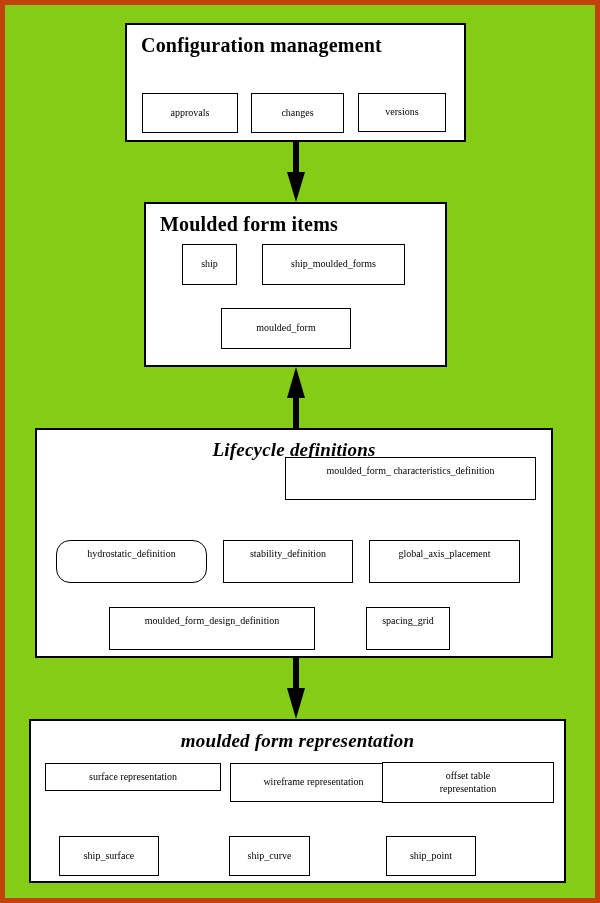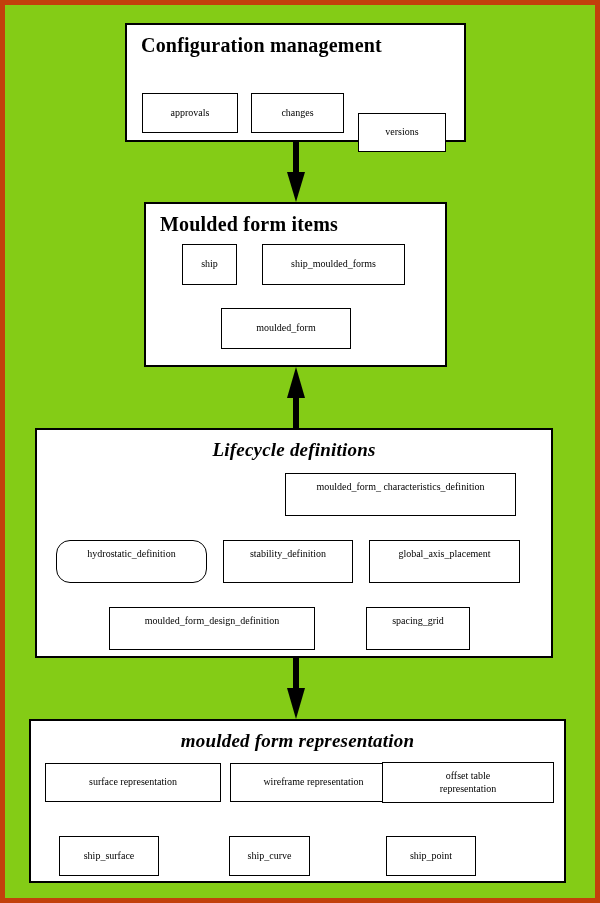--- a/index.html
+++ b/index.html
@@ -80,21 +80,21 @@
 
   <div class="group" style="left:120px; top:18px; width:341px; height:119px;">
     <div class="group-title title-left">Configuration management</div>
 
     <div class="ent mid" style="left:15px; top:68px; width:96px; height:40px;">
       <span class="txt">approvals</span>
     </div>
     <div class="ent mid" style="left:124px; top:68px; width:93px; height:40px;">
       <span class="txt">changes</span>
     </div>
-    <div class="ent mid" style="left:231px; top:68px; width:88px; height:39px;margin-top:20px;">
+    <div class="ent mid" style="left:231px; top:68px; width:88px; height:39px;">
       <span class="txt">versions</span>
     </div>
   </div>
 
   <div class="arrow" style="left:282px; top:137px; width:18px; height:60px;">
     <svg width="18" height="60" viewBox="0 0 18 60">
       <rect x="6" y="0" width="6" height="32" fill="#000000"></rect>
       <polygon points="0,30 18,30 9,60" fill="#000000"></polygon>
     </svg>
   </div>
@@ -116,53 +116,53 @@
   <div class="arrow" style="left:282px; top:362px; width:18px; height:61px;">
     <svg width="18" height="61" viewBox="0 0 18 61">
       <rect x="6" y="29" width="6" height="32" fill="#000000"></rect>
       <polygon points="9,0 18,31 0,31" fill="#000000"></polygon>
     </svg>
   </div>
 
   <div class="group" style="left:30px; top:423px; width:518px; height:230px;">
     <div class="group-title title-center">Lifecycle definitions</div>
 
-    <div class="ent" style="left:248px; top:43px; width:231px; height:43px;">
+    <div class="ent" style="left:248px; top:27px; width:251px; height:43px;">
       <span class="txt">moulded_form_ characteristics_definition</span>
     </div>
 
     <div class="ent" style="left:19px; top:110px; width:151px; height:43px;border-radius:14px;">
       <span class="txt">hydrostatic_definition</span>
     </div>
     <div class="ent" style="left:186px; top:110px; width:130px; height:43px;">
       <span class="txt">stability_definition</span>
     </div>
     <div class="ent" style="left:332px; top:110px; width:151px; height:43px;">
       <span class="txt">global_axis_placement</span>
     </div>
 
     <div class="ent" style="left:72px; top:177px; width:206px; height:43px;">
       <span class="txt">moulded_form_design_definition</span>
     </div>
-    <div class="ent" style="left:329px; top:177px; width:104px; height:43px;">
+    <div class="ent" style="left:329px; top:177px; width:84px; height:43px;">
       <span class="txt">spacing_grid</span>
     </div>
   </div>
 
   <div class="arrow" style="left:282px; top:653px; width:18px; height:61px;">
     <svg width="18" height="61" viewBox="0 0 18 61">
       <rect x="6" y="0" width="6" height="32" fill="#000000"></rect>
       <polygon points="0,30 18,30 9,61" fill="#000000"></polygon>
     </svg>
   </div>
 
   <div class="group" style="left:24px; top:714px; width:537px; height:164px;">
     <div class="group-title title-center">moulded form representation</div>
 
-    <div class="ent mid" style="left:14px; top:42px; width:176px; height:39px;">
+    <div class="ent mid" style="left:14px; top:42px; width:176px; height:28px;">
       <span class="txt">surface representation</span>
     </div>
     <div class="ent mid" style="left:199px; top:42px; width:167px; height:39px;">
       <span class="txt">wireframe representation</span>
     </div>
     <div class="ent mid" style="left:351px; top:41px; width:172px; height:41px;">
       <span>
         <span class="txt">offset table</span>
         <span class="txt">representation</span>
       </span>

